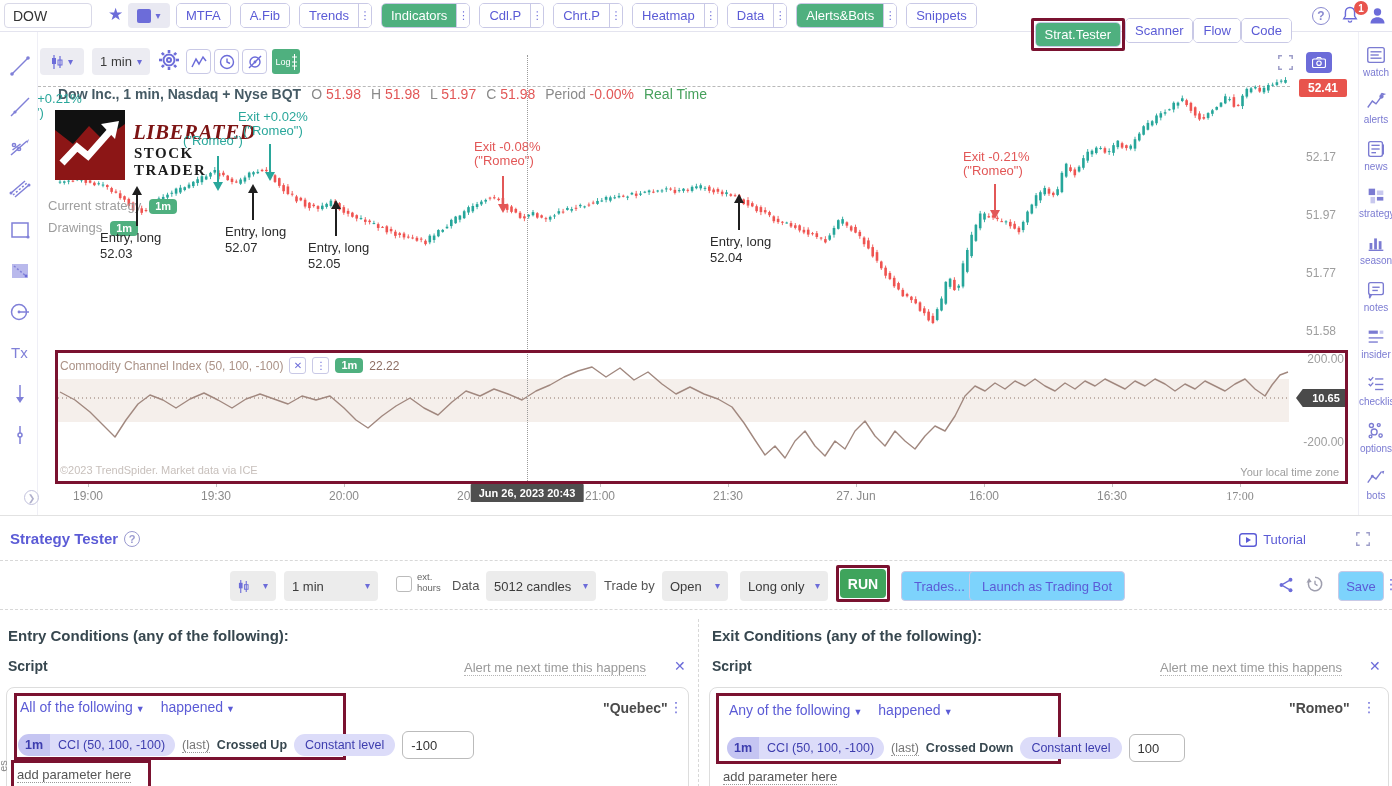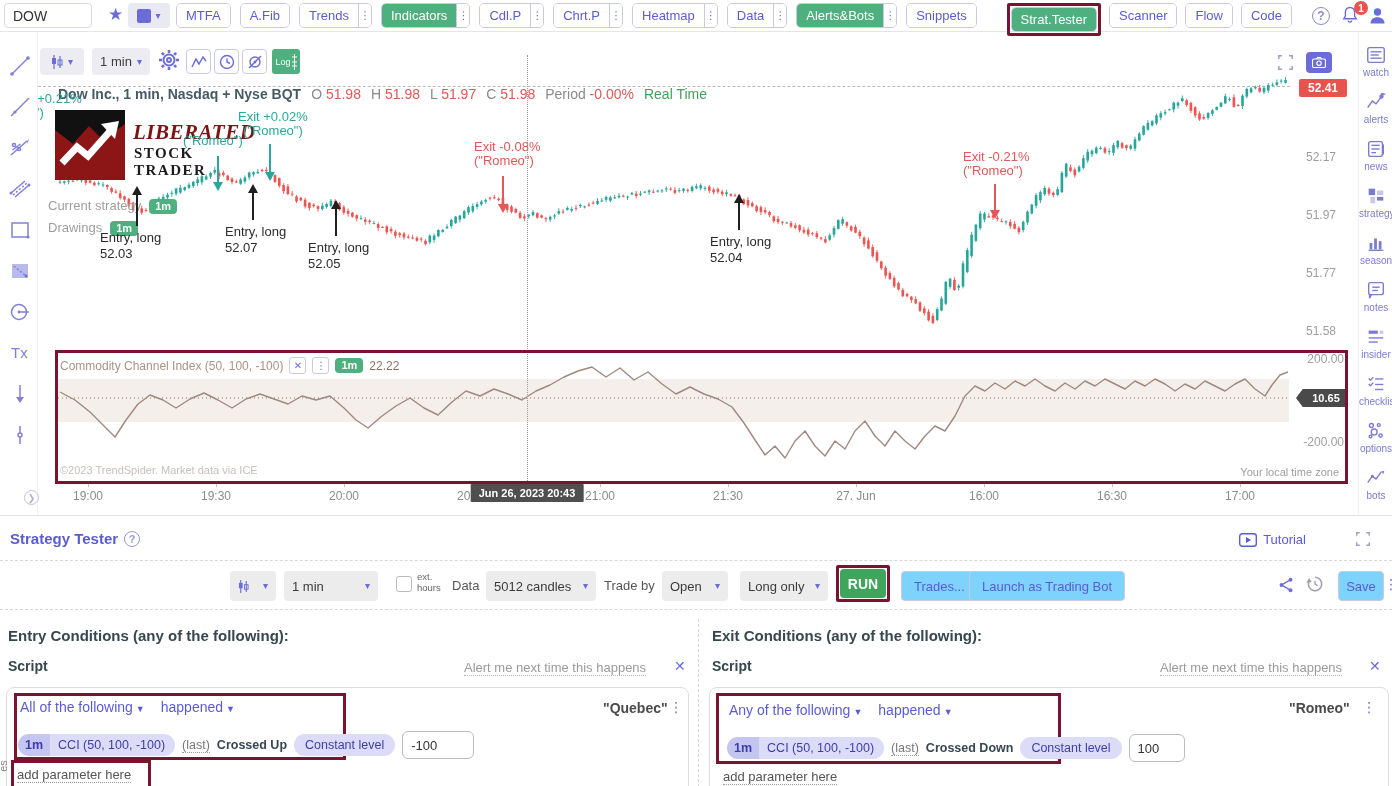--- a/index.html
+++ b/index.html
@@ -10,21 +10,21 @@
   #topbar { position:absolute; left:0; top:0; width:1392px; height:32px; background:#fff;
             border-bottom:1px solid #e4e4ef; z-index:10; display:flex; align-items:center; }
   #ticker-input { position:absolute; left:4px; top:3px; width:88px; height:25px; border:1px solid #d9d9e8;
                   border-radius:4px; padding:0 8px; font-size:14px; color:#333; font-family:inherit; }
   .star { position:absolute; left:108px; top:4px; color:#6c6cd9; font-size:17px; }
   #bar-style-dd { position:absolute; left:128px; top:3px; width:42px; height:25px; background:#e9e9f2; border-radius:4px;
                   display:flex; align-items:center; justify-content:center; gap:4px; cursor:pointer; }
   #bar-style-dd .sq { width:14px; height:14px; background:#6c6cd9; border-radius:2px; }
   .caret { color:#6c6cd9; font-size:10px; line-height:1; }
   #tb-left { position:absolute; left:176px; top:3px; display:flex; gap:9px; }
-  #tb-right { position:absolute; right:100px; top:3px; display:flex; gap:8px; }
+  #tb-right { position:absolute; right:100px; top:18px; display:flex; }
   .grp { display:inline-flex; align-items:stretch; border:1px solid #c9c9e6; border-radius:5px; overflow:hidden; background:#fff; height:25px; }
   .grp .btn-main { padding:0 9px; display:flex; align-items:center; font-size:13px; color:#5b5bd6; background:#fff; cursor:pointer; white-space:nowrap; }
   .grp .btn-main.green { background:#4fb07f; color:#fff; }
   .grp .kebab { width:13px; display:flex; align-items:center; justify-content:center; font-size:11px; color:#6c6cd9;
                 border-left:1px solid #c9c9e6; cursor:pointer; background:#fff; }
   .hl { border:3px solid #7a1230; border-radius:2px; padding:1px; display:inline-flex; }
   #help-icn { position:absolute; right:62px; top:7px; width:18px; height:18px; border:1.6px solid #8a8ad0; border-radius:50%;
               color:#8a8ad0; font-size:12px; font-weight:bold; display:flex; align-items:center; justify-content:center; }
   #bell-wrap { position:absolute; right:30px; top:5px; width:22px; height:22px; }
   #bell-badge { position:absolute; right:-6px; top:-4px; min-width:14px; height:14px; background:#e8544d; color:#fff;
@@ -901,21 +901,21 @@
         <div class="t-tick" style="left: 600px;">21:00</div>
         <div class="t-mark" style="left: 728px;"></div>
         <div class="t-tick" style="left: 728px;">21:30</div>
         <div class="t-mark" style="left: 856px;"></div>
         <div class="t-tick" style="left: 856px;">27. Jun</div>
         <div class="t-mark" style="left: 984px;"></div>
         <div class="t-tick" style="left: 984px;">16:00</div>
         <div class="t-mark" style="left: 1112px;"></div>
         <div class="t-tick" style="left: 1112px;">16:30</div>
         <div class="t-mark" style="left: 1240px;"></div>
-        <div class="t-tick" style="left: 1240px;">17:00</div>
+        <div class="t-tick" style="left: 1240px; font-family: Liberation Serif, serif;">17:00</div>
         <div id="time-tip">Jun 26, 2023 20:43</div>
       </div>
   <div class="price-tick" style="top: 150px;">52.17</div>
       <div class="price-tick" style="top: 208px;">51.97</div>
       <div class="price-tick" style="top: 266px;">51.77</div>
       <div class="price-tick" style="top: 324px;">51.58</div>
     </div>
 
   <div id="lefttools">
       <div class="ltool" style="top: 22px;">

